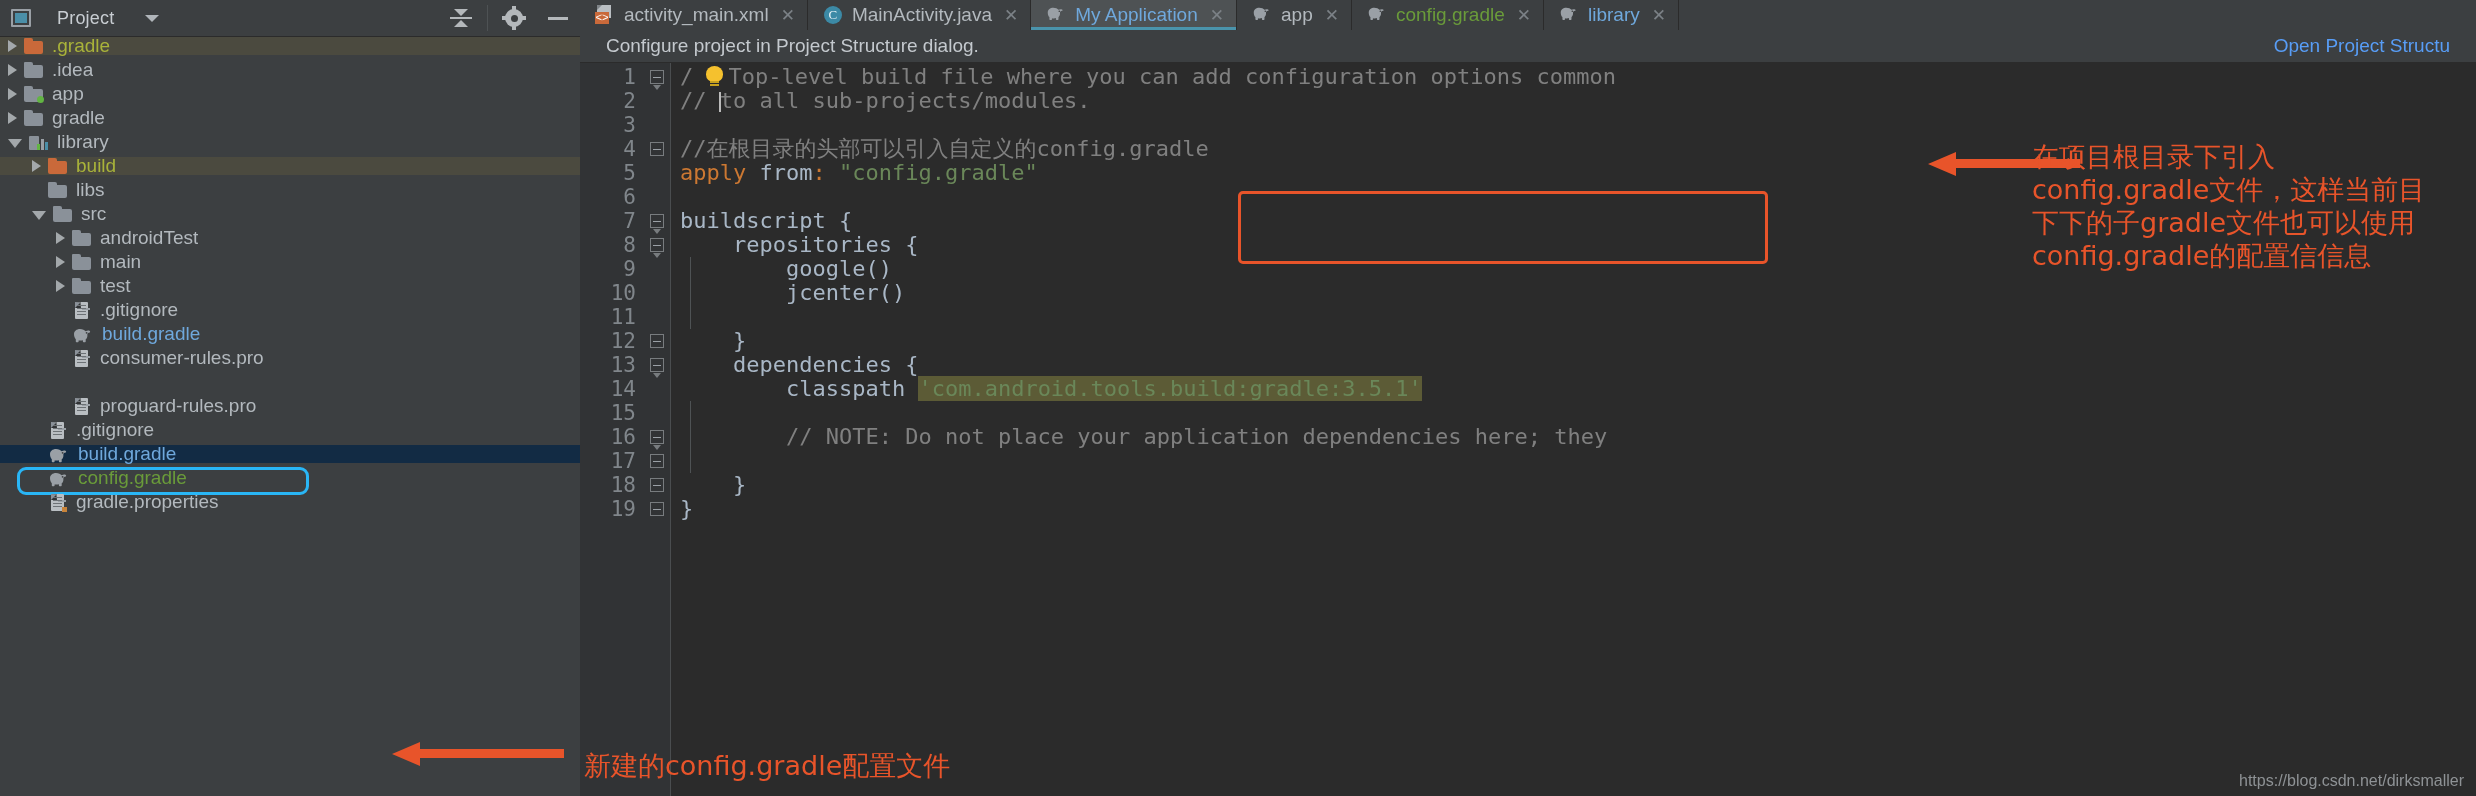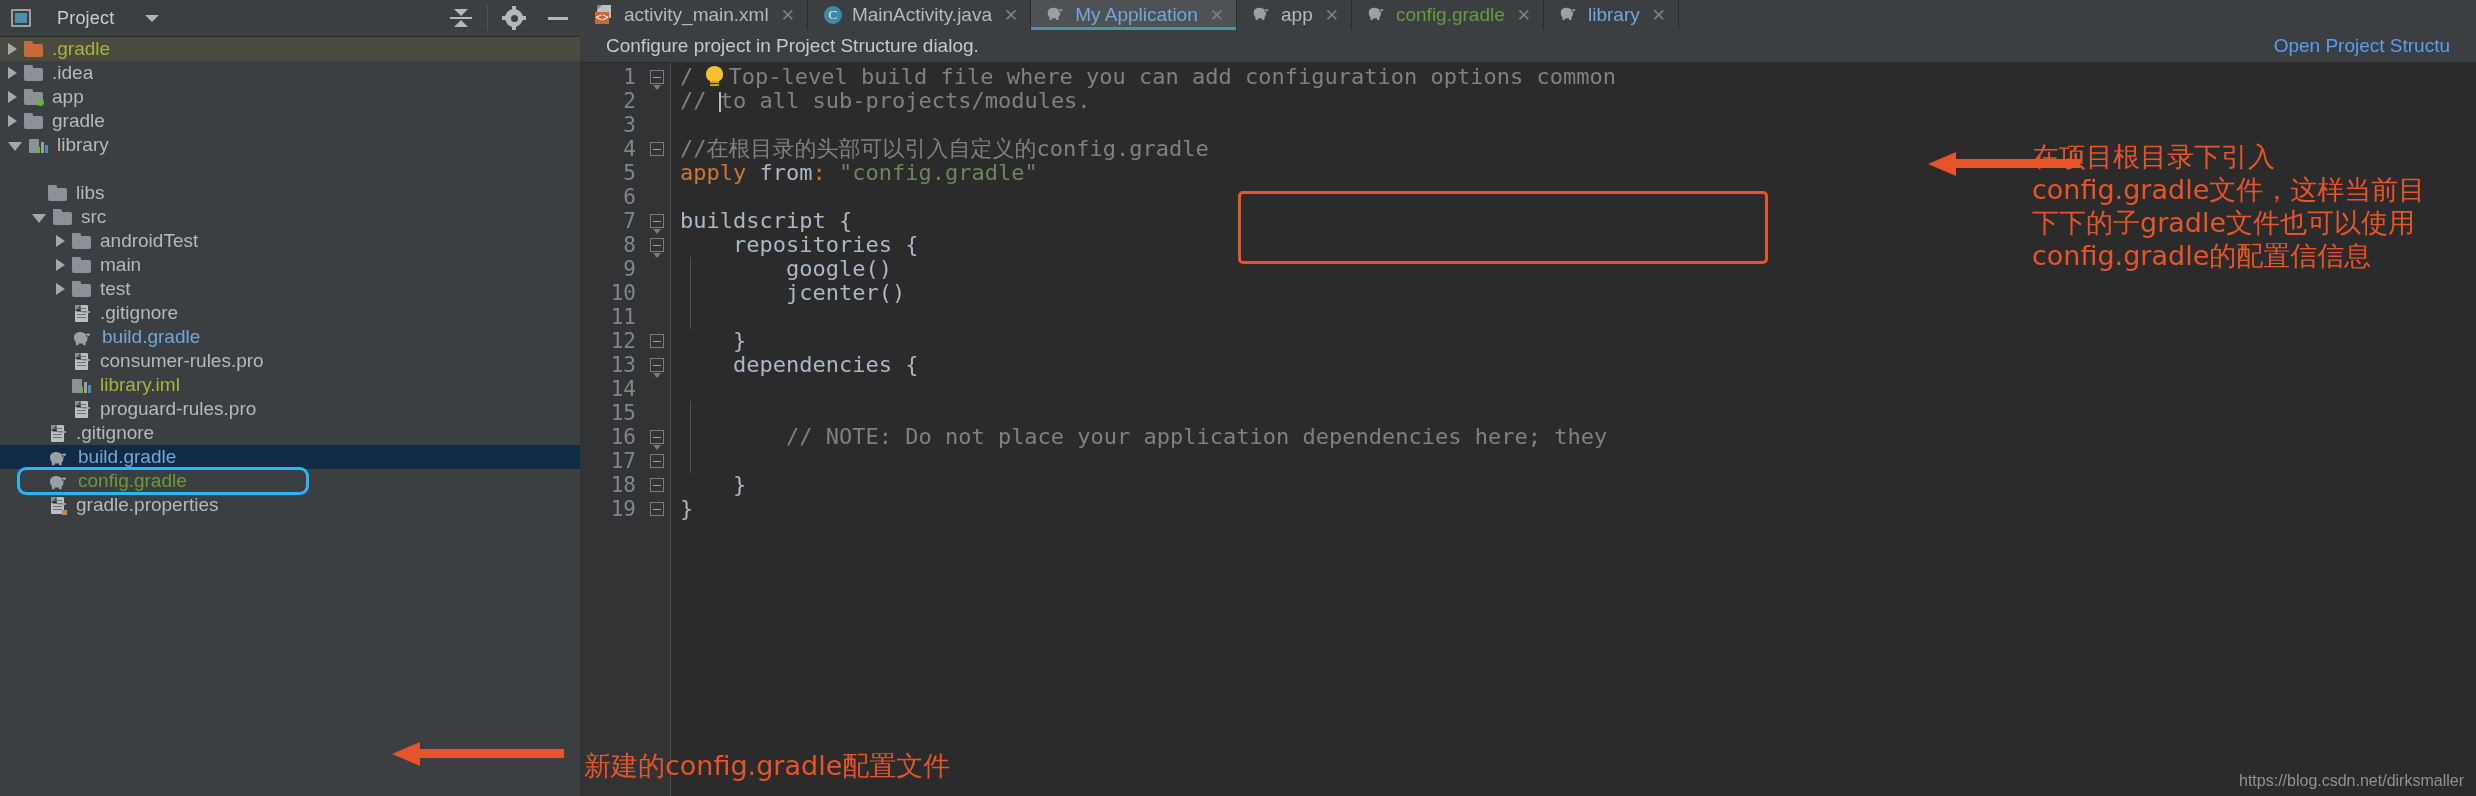--- a/index.html
+++ b/index.html
@@ -42,21 +42,21 @@
   .ic-collapse .l{position:absolute;left:0;top:10px;width:22px;height:2px;background:#b4b8bb;}
   .ic-gear{position:relative;width:22px;height:22px;}
   .ic-gear .ring{position:absolute;left:2px;top:2px;width:18px;height:18px;border-radius:50%;background:#b4b8bb;}
   .ic-gear .hole{position:absolute;left:7.5px;top:7.5px;width:7px;height:7px;border-radius:50%;background:#3c3f41;}
   .ic-gear .tooth{position:absolute;background:#b4b8bb;}
   .ic-minus{width:20px;height:3px;background:#b4b8bb;}
 
   
   #tree{position:absolute;top:36px;left:0;right:0;bottom:0;padding-top:1px;}
   .node{
-    position:relative;height:24px;display:flex;align-items:center;
+    position:relative;height:18px;display:flex;align-items:center;
     font-size:19px;color:#b3b9be;white-space:nowrap;
   }
   .node.hl-olive{background:#4b4a3f;}
   .node.hl-blue{background:#122b44;}
   .arrow{
     width:0;height:0;flex:0 0 auto;
     border-top:6px solid transparent;border-bottom:6px solid transparent;
     border-left:9px solid #a3a8ab;margin-right:6px;
   }
   .arrow.open{
@@ -251,20 +251,26 @@
           <span class="arrow open"></span>
           <span class="ico module">
             <span class="bars">
               <i></i>
               <i></i>
               <i></i>
             </span>
           </span>
           <span class="lbl c-grey">library</span>
         </div>
+        <div class="node hl-olive" style="position: absolute; left: 0px; right: 0px; top: 121px;">
+          <span style="display: inline-block; flex: 0 0 auto; width: 32px;"></span>
+          <span class="arrow "></span>
+          <span class="ico folder orange"></span>
+          <span class="lbl c-olive">build</span>
+        </div>
         <div class="node" style="position: absolute; left: 0px; right: 0px; top: 145px;">
           <span style="display: inline-block; flex: 0 0 auto; width: 32px;"></span>
           <span class="arrow none"></span>
           <span class="ico folder"></span>
           <span class="lbl c-grey">libs</span>
         </div>
         <div class="node" style="position: absolute; left: 0px; right: 0px; top: 193px;">
           <span style="display: inline-block; flex: 0 0 auto; width: 56px;"></span>
           <span class="arrow "></span>
           <span class="ico folder"></span>
@@ -307,32 +313,20 @@
           </span>
           <span class="lbl c-blue">build.gradle</span>
         </div>
         <div class="node" style="position: absolute; left: 0px; right: 0px; top: 313px;">
           <span style="display: inline-block; flex: 0 0 auto; width: 56px;"></span>
           <span class="arrow none"></span>
           <span class="ico file">
             <span class="fold"></span>
           </span>
           <span class="lbl c-grey">consumer-rules.pro</span>
-        </div>
-        <div class="node" style="position: absolute; left: 0px; right: 0px; top: 337px;">
-          <span style="display: inline-block; flex: 0 0 auto; width: 56px;"></span>
-          <span class="arrow none"></span>
-          <span class="ico module">
-            <span class="bars">
-              <i></i>
-              <i></i>
-              <i></i>
-            </span>
-          </span>
-          <span class="lbl c-olive">library.iml</span>
         </div>
         <div class="node" style="position: absolute; left: 0px; right: 0px; top: 361px;">
           <span style="display: inline-block; flex: 0 0 auto; width: 56px;"></span>
           <span class="arrow none"></span>
           <span class="ico file">
             <span class="fold"></span>
           </span>
           <span class="lbl c-grey">proguard-rules.pro</span>
         </div>
         <div class="node" style="position: absolute; left: 0px; right: 0px; top: 385px;">
@@ -482,20 +476,21 @@
           <div class="cline" style="top: 74px;"><span class="k-comment">//在根目录的头部可以引入自定义的config.gradle</span></div>
           <div class="cline" style="top: 98px;"><span class="k-kw">apply </span><span class="k-plain">from</span><span class="k-kw">: </span><span class="k-str2">"config.gradle"</span></div>
           <div class="cline" style="top: 122px;"></div>
           <div class="cline" style="top: 146px;"><span class="k-plain">buildscript {</span></div>
           <div class="cline" style="top: 170px;"><span class="k-plain">    repositories {</span></div>
           <div class="cline" style="top: 194px;"><span class="k-plain">        google()</span></div>
           <div class="cline" style="top: 218px;"><span class="k-plain">        jcenter()</span></div>
           <div class="cline" style="top: 242px;"></div>
           <div class="cline" style="top: 266px;"><span class="k-plain">    }</span></div>
           <div class="cline" style="top: 290px;"><span class="k-plain">    dependencies {</span></div>
+          <div class="cline" style="top: 314px;"><span class="k-plain">        classpath </span><span class="k-str">'com.android.tools.build:gradle:3.5.1'</span></div>
           <div class="cline" style="top: 338px;"></div>
           <div class="cline" style="top: 362px;"><span class="k-comment">        // NOTE: Do not place your application dependencies here; they</span></div>
           <div class="cline" style="top: 410px;"><span class="k-plain">    }</span></div>
           <div class="cline" style="top: 434px;"><span class="k-plain">}</span></div>
         </div>
       <div id="code-box"></div>
     <div class="indentline" style="left: 110px; top: 194px; height: 72px;"></div>
         <div class="indentline" style="left: 110px; top: 338px; height: 72px;"></div>
       </div>
   </div>

